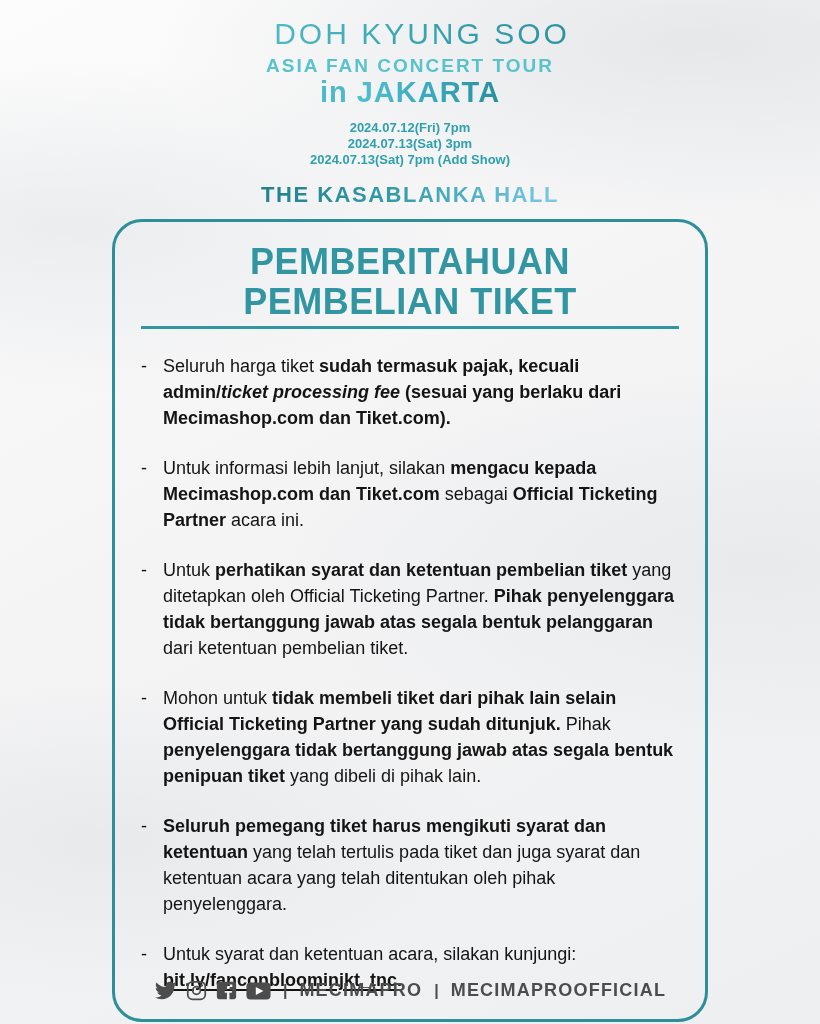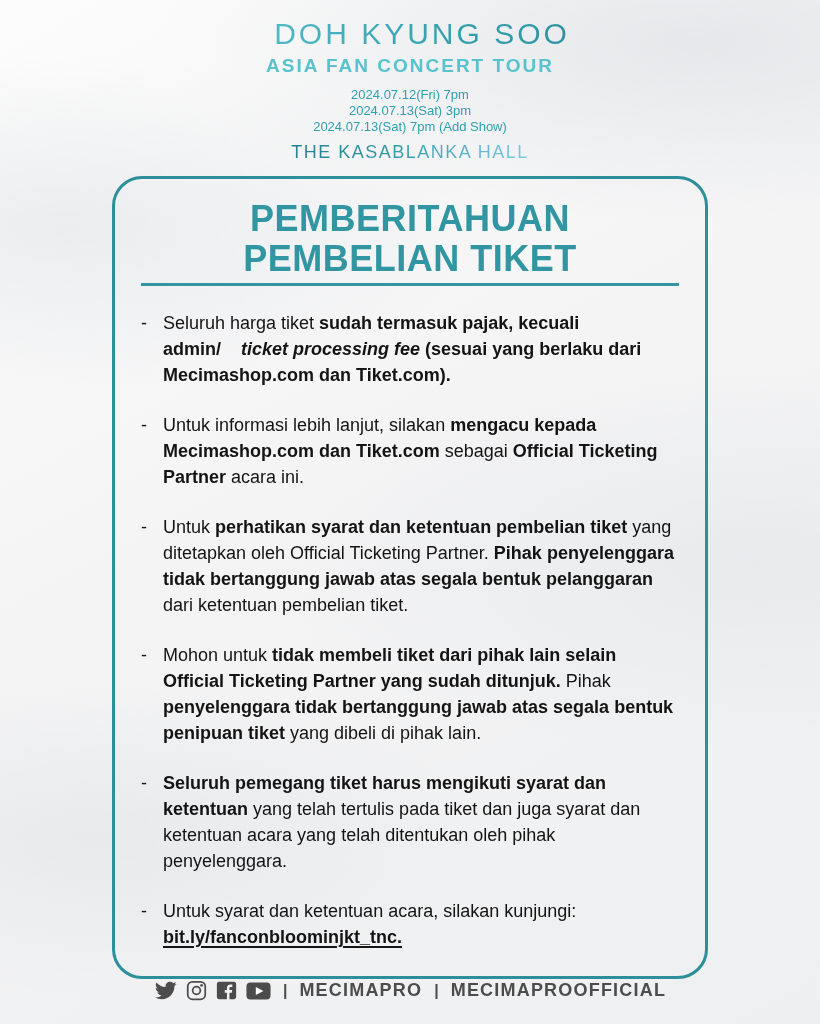--- a/index.html
+++ b/index.html
@@ -36,24 +36,24 @@
     color:#58c3cd; font-weight:700;
   }
 
   .logo-wrap { margin-top:2px; height:136px; }
   .logo-wrap svg { height:136px; width:560px; }
 
   .location { margin-top:0; font-size:29px; line-height:33px; font-weight:bold; letter-spacing:1px; }
   .loc-prefix { color:#4fb9c9; }
   .loc-name  { background-image:linear-gradient(90deg,#4fc0d2 0%,#3aa7ba 55%,#27909f 100%); }
 
-  .dates { margin-top:11px; font-size:13px; line-height:16px; font-weight:normal; color:#2fa0ae; }
+  .dates { margin-top:11px; font-size:13px; line-height:16px; font-weight:bold; color:#2fa0ae; }
 
   .venue {
-    margin-top:6px; font-size:18px; line-height:22px; font-weight:normal; letter-spacing:1.5px;
+    margin-top:16px; font-size:22px; line-height:22px; font-weight:bold; letter-spacing:1.5px;
     background-image:linear-gradient(90deg,#23808f 0%,#2f9aa8 42%,#7cc9e6 100%);
   }
 
   .notice-box {
     width:596px; margin:13px auto 0;
     border:3px solid #2d8f9a; border-radius:30px;
     padding:20px 26px 26px 26px;
     text-align:center;
   }
   .notice-title {
@@ -65,21 +65,21 @@
   .notice-list {
     list-style:none; text-align:left;
     margin-top:24px;
     display:flex; flex-direction:column; gap:24px;
   }
   .notice-item { display:flex; gap:8px; font-size:18px; line-height:26px; color:#141414; }
   .dash { flex:0 0 14px; text-align:left; }
   .notice-text { flex:1; }
   .seg-r { font-weight:400; }
   .seg-b { font-weight:bold; }
-  .seg-bi { font-weight:bold; font-style:italic;margin-left:20px; }
+  .seg-bi { font-weight:bold; font-style:italic; }
   .seg-bu {
     font-weight:bold; text-decoration:underline;
     text-underline-offset:3px; text-decoration-thickness:1.5px;
   }
 
   .footer {
     position:absolute; left:0; right:0; bottom:22px;
     display:flex; align-items:center; justify-content:center; gap:10px;
   }
   .footer .icons { display:flex; align-items:center; gap:9px; }
@@ -90,20 +90,24 @@
 </head>
 <body>
 
 <div class="page">
 
   <header class="hero">
     <div class="artist grad-text">DOH KYUNG SOO</div>
     <div class="tour">ASIA FAN CONCERT TOUR</div>
 
 
+    <div class="location">
+      <span class="loc-prefix">in</span>
+      <span class="loc-name grad-text">JAKARTA</span>
+    </div>
 
     <div class="dates">
         <div>2024.07.12(Fri) 7pm</div>
         <div>2024.07.13(Sat) 3pm</div>
         <div>2024.07.13(Sat) 7pm (Add Show)</div>
       </div>
 
     <div class="venue grad-text">THE KASABLANKA HALL</div>
   </header>
 

